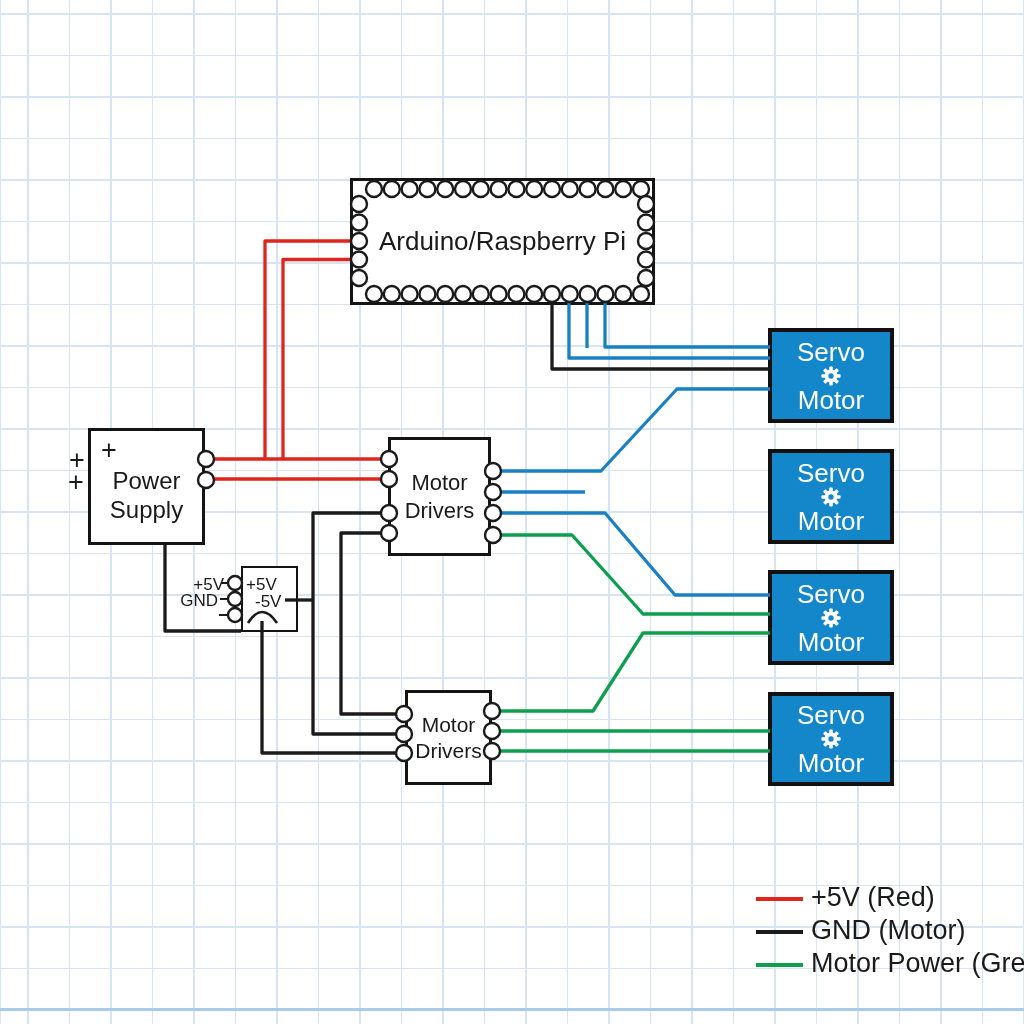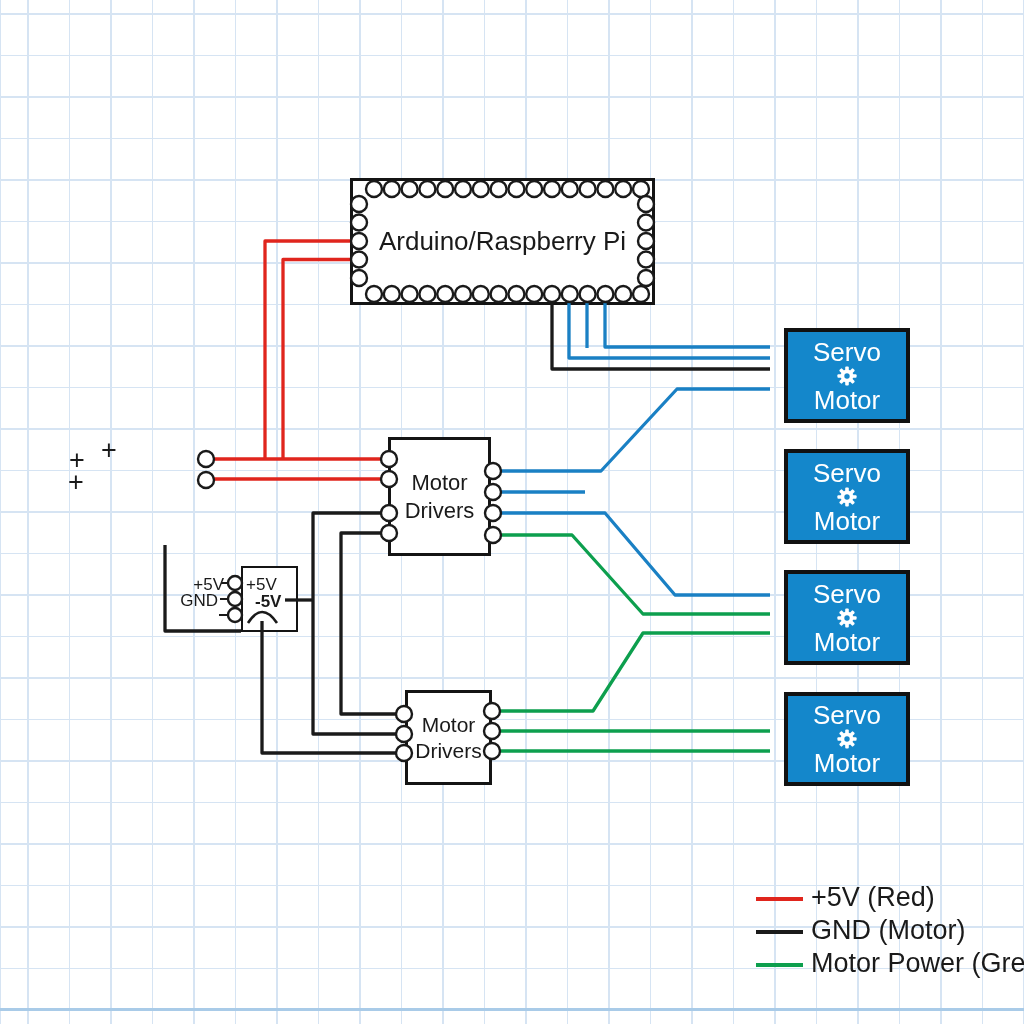--- a/index.html
+++ b/index.html
@@ -14,48 +14,52 @@
     color:#1a1a1a;
   }
   .gridline-bottom{position:absolute;left:0;top:1008px;width:1024px;height:3px;background:#a9cbe8;}
   .box{position:absolute;background:#fff;border:3px solid #141414;box-sizing:border-box;
        display:flex;flex-direction:column;align-items:center;justify-content:center;text-align:center;}
   .board{left:350px;top:178px;width:305px;height:127px;font-size:26px;}
   .ps{left:88px;top:428px;width:117px;height:117px;font-size:24px;line-height:29px;padding-top:16px;}
   .md1{left:388px;top:437px;width:103px;height:119px;font-size:22px;line-height:28px;}
   .md2{left:405px;top:690px;width:87px;height:95px;font-size:21px;line-height:26px;}
   .reg{left:241px;top:566px;width:57px;height:66px;border-width:2.5px;background:#fff;}
-  .servo{position:absolute;left:784px;width:126px;height:95px;background:#1487cb;border:4px solid #111;
+  .servo{position:absolute;left:768px;width:126px;height:95px;background:#1487cb;border:4px solid #111;
          box-sizing:border-box;color:#fff;font-size:26px;line-height:26px;
          display:flex;flex-direction:column;align-items:center;justify-content:center;text-align:center;}
   .servo .gear{height:20px;margin:1px 0;}
   .s1{top:328px}.s2{top:449px}.s3{top:570px}.s4{top:692px;height:94px}
   .plus{position:absolute;font-size:27px;font-weight:400;width:26px;text-align:center;line-height:26px;}
   .reg-inner{position:absolute;font-size:17px;line-height:17px;}
   .reg-plus5{left:246px;top:576px;}
-  .reg-minus5{left:255px;top:593px;font-weight:bold;}
+  .reg-minus5{left:255px;top:593px;}
   .pinlabel{position:absolute;font-size:17px;line-height:17px;text-align:right;width:46px;}
   .lbl-5v{left:178px;top:576px;}
   .lbl-gnd{left:172px;top:592px;}
   .wires{position:absolute;left:0;top:0;width:1024px;height:1024px;pointer-events:none;}
   .legend{position:absolute;left:756px;top:880px;}
   .legend-row{position:absolute;left:0;height:30px;line-height:30px;font-size:27px;white-space:nowrap;}
   .legend-row .sw{display:inline-block;width:47px;height:3.5px;vertical-align:middle;margin-right:8px;background:#000;}
   .lr0{top:2px}.lr1{top:35px}.lr2{top:68px}
 </style>
 </head>
 <body>
 
 <div class="stage">
   <div class="gridline-bottom"></div>
 
   <div class="box board">
     <span>Arduino/Raspberry Pi</span>
   </div>
 
+  <div class="box ps">
+    <span>Power</span>
+    <span>Supply</span>
+  </div>
   <div class="plus" style="left:96px;top:437px;">+</div>
   <div class="plus" style="left:64px;top:447px;">+</div>
   <div class="plus" style="left:63px;top:469px;">+</div>
 
   <div class="box md1">
     <span>Motor</span>
     <span>Drivers</span>
   </div>
 
   <div class="box md2">

